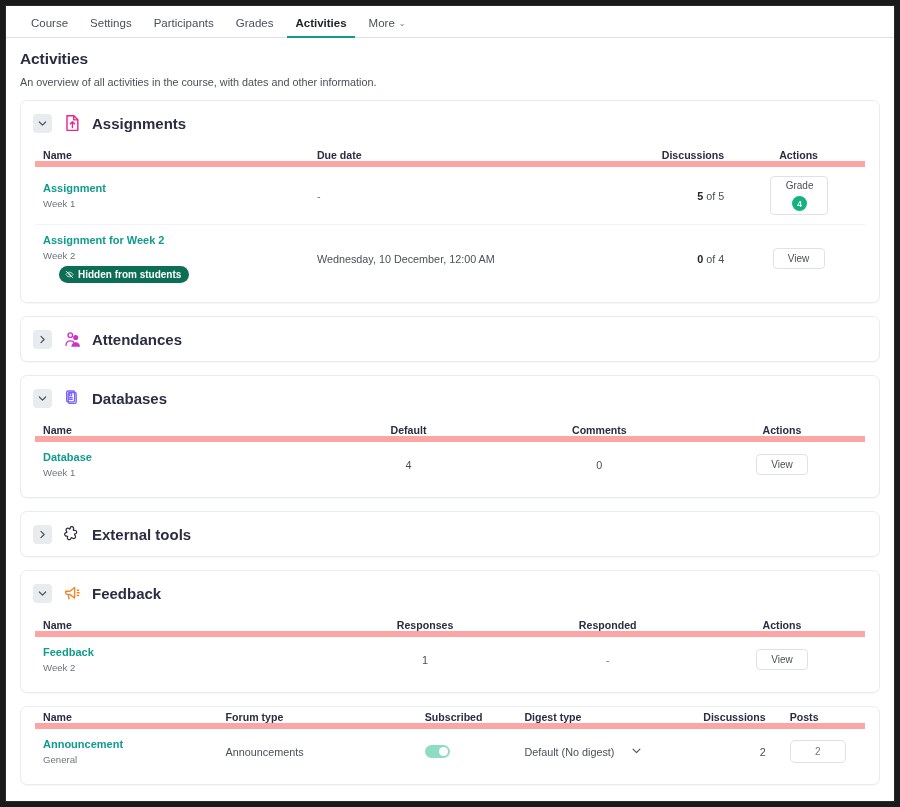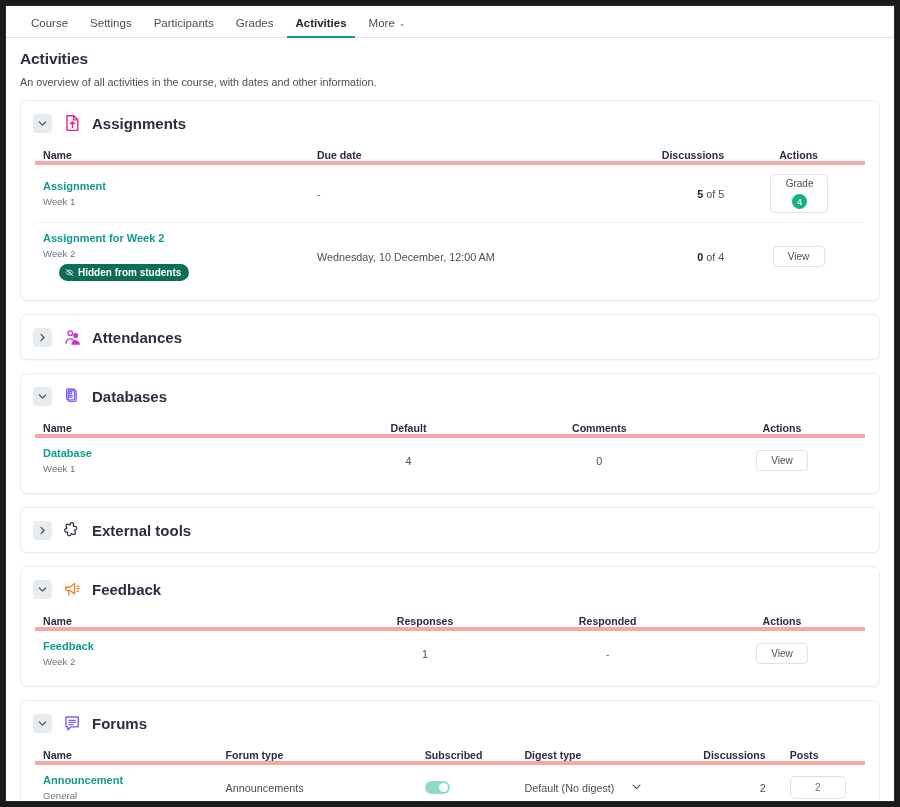--- a/index.html
+++ b/index.html
@@ -80,21 +80,21 @@
   .sect-icon svg { display: block; }
   .sect-title {
     font-size: 15px; font-weight: bold; color: #2b2d42;
   }
   
   table { width: 100%; border-collapse: collapse; }
   thead th {
     font-size: 10.6px; font-weight: bold; color: #2b2d42;
     text-align: left;
     padding: 4px 8px 0 8px;
-    border-bottom: 4px solid #fca5a5;
+    border-bottom: 6px solid #fca5a5;
     white-space: nowrap;
   }
   tbody td {
     padding: 9px 8px;
     border-bottom: 1px solid #f1f3f5;
     font-size: 10.8px; color: #495057;
     vertical-align: middle;
   }
   tbody tr:last-child td { border-bottom: none; }
   .tbl-wrap { padding: 0 14px 10px 14px; }
@@ -379,34 +379,20 @@
               <td class="c-center">
                 <span class="btn">View</span>
               </td>
             </tr>
           </tbody>
         </table>
       </div>
     </div>
 
     <div class="card">
-      <div class="card-head">
-        <div class="toggle-btn">
-          <svg width="9" height="9" viewBox="0 0 10 10">
-              <path d="M1.5 3.3 L5 6.8 L8.5 3.3" fill="none" stroke="#495057" stroke-width="1.3" stroke-linecap="round" stroke-linejoin="round"></path>
-            </svg>
-        </div>
-        <div class="sect-icon">
-          <svg width="21" height="21" viewBox="0 0 24 24">
-            <path d="M4.6 4.6h14v11.2h-8.3L6.6 19.4v-3.6H4.6z" fill="none" stroke="#7b61ff" stroke-width="1.6" stroke-linejoin="round"></path>
-            <path d="M8 8.4h7.2M8 10.8h7.2M8 13.2h4.6" stroke="#7b61ff" stroke-width="1.5" stroke-linecap="round"></path>
-          </svg>
-        </div>
-        <div class="sect-title">Forums</div>
-      </div>
       <div class="tbl-wrap">
         <table>
           <thead>
             <tr>
               <th style="width:22%">Name</th>
               <th style="width:24%">Forum type</th>
               <th style="width:12%">Subscribed</th>
               <th style="width:20%">Digest type</th>
               <th class="c-right" style="width:11%">Discussions</th>
               <th style="width:11%; padding-left:16px">Posts</th>

